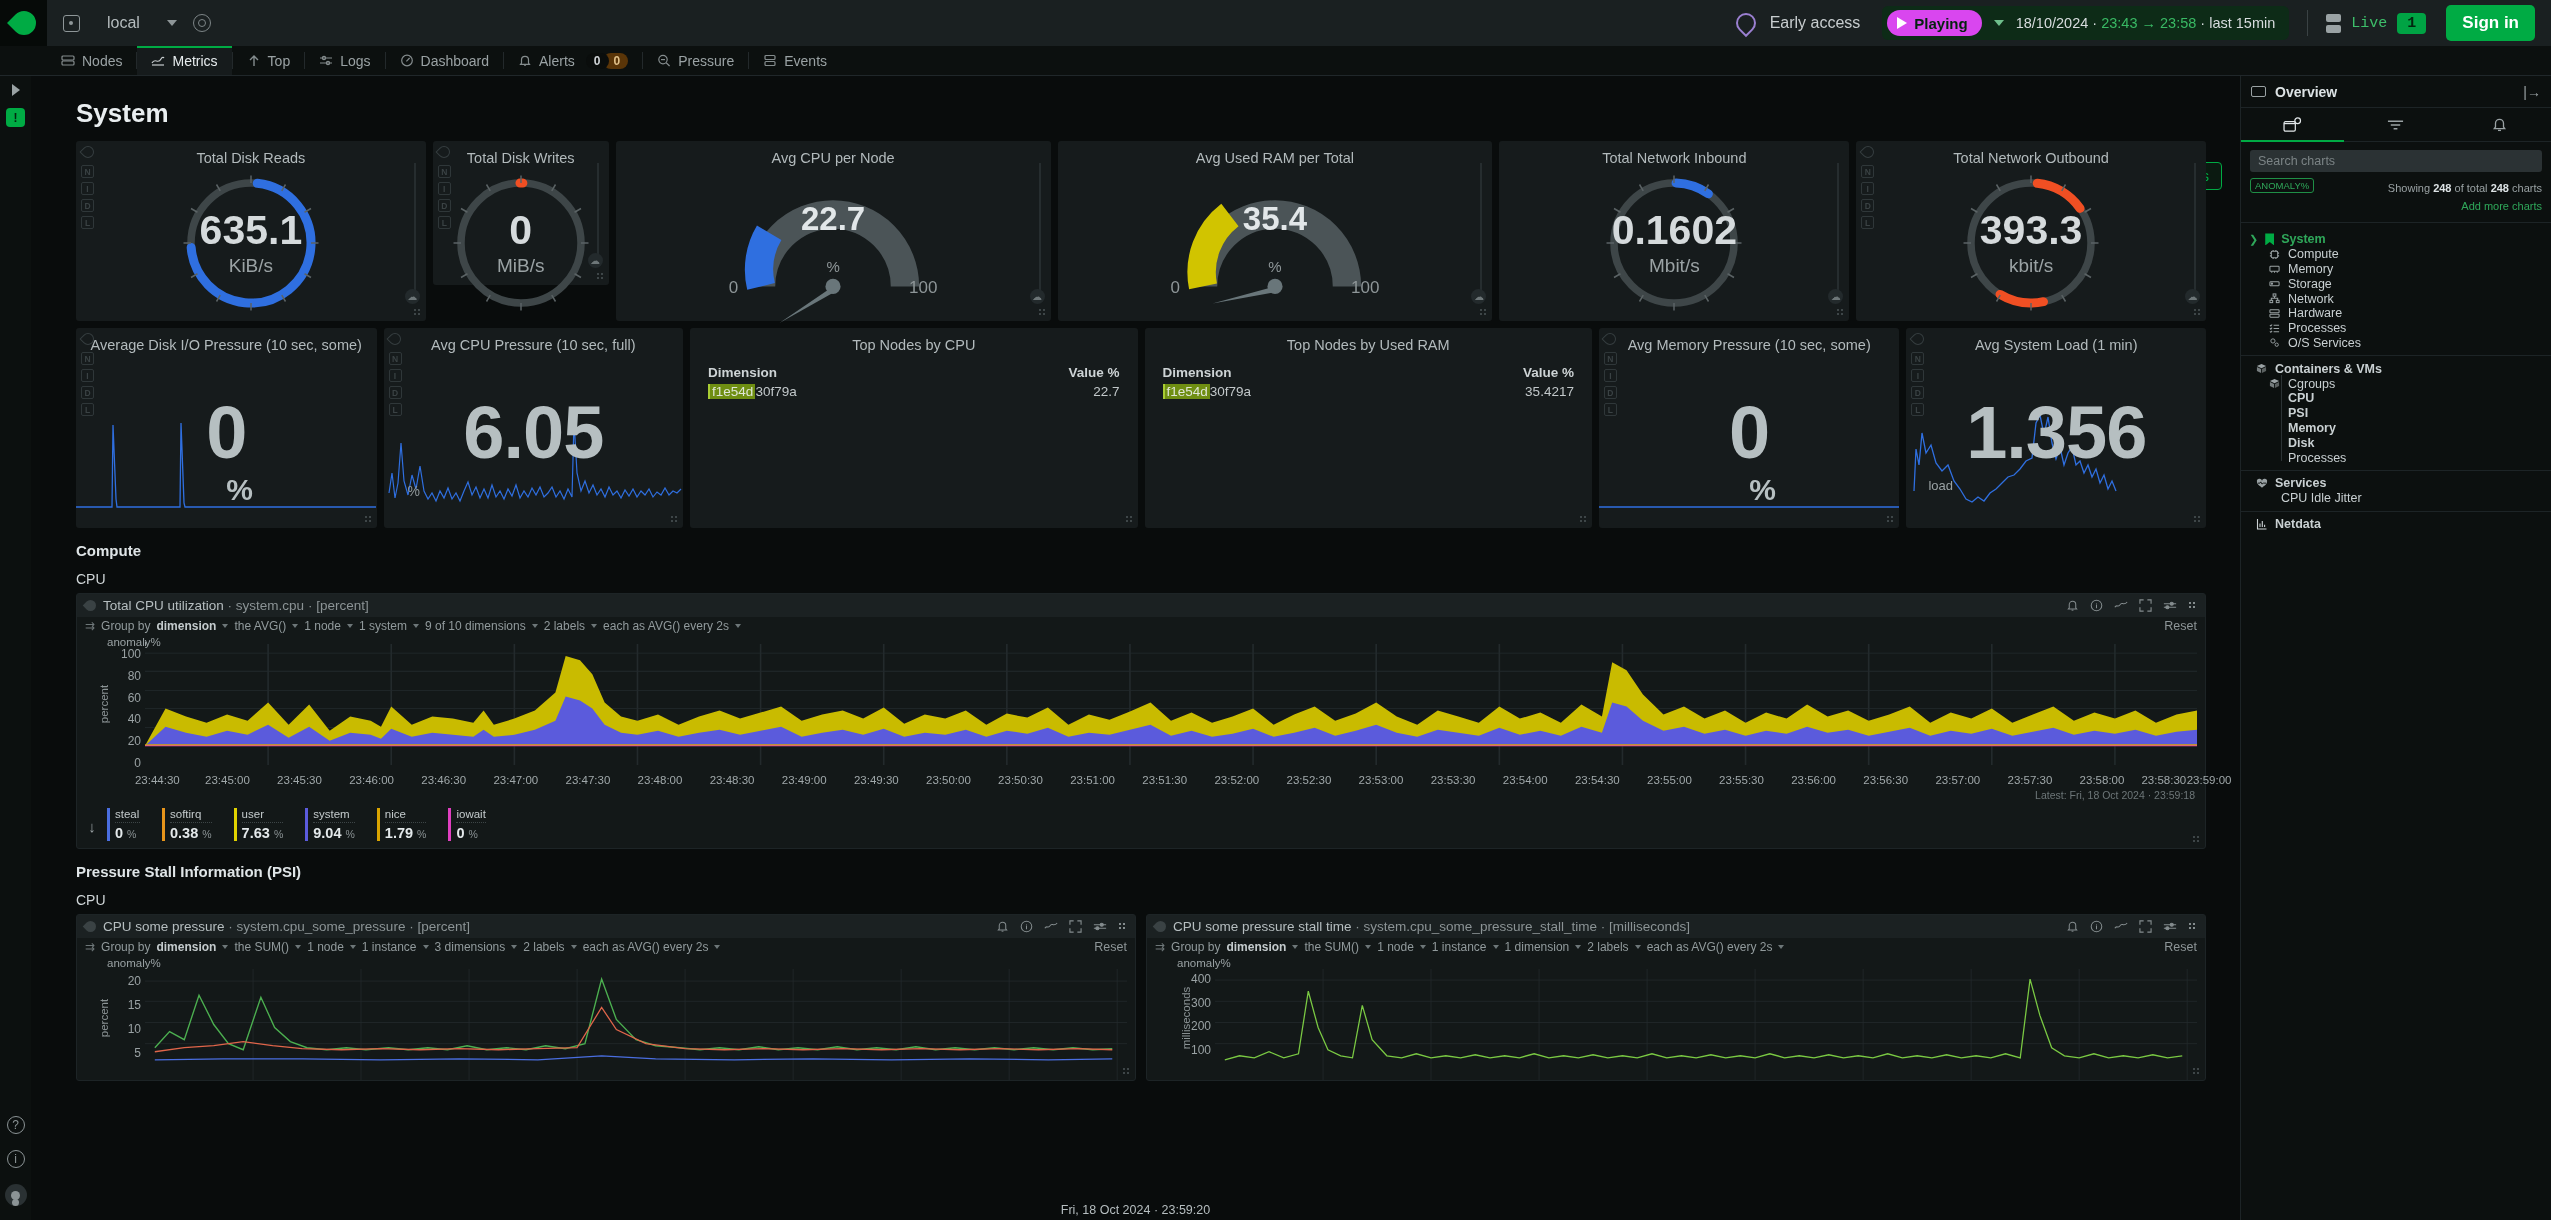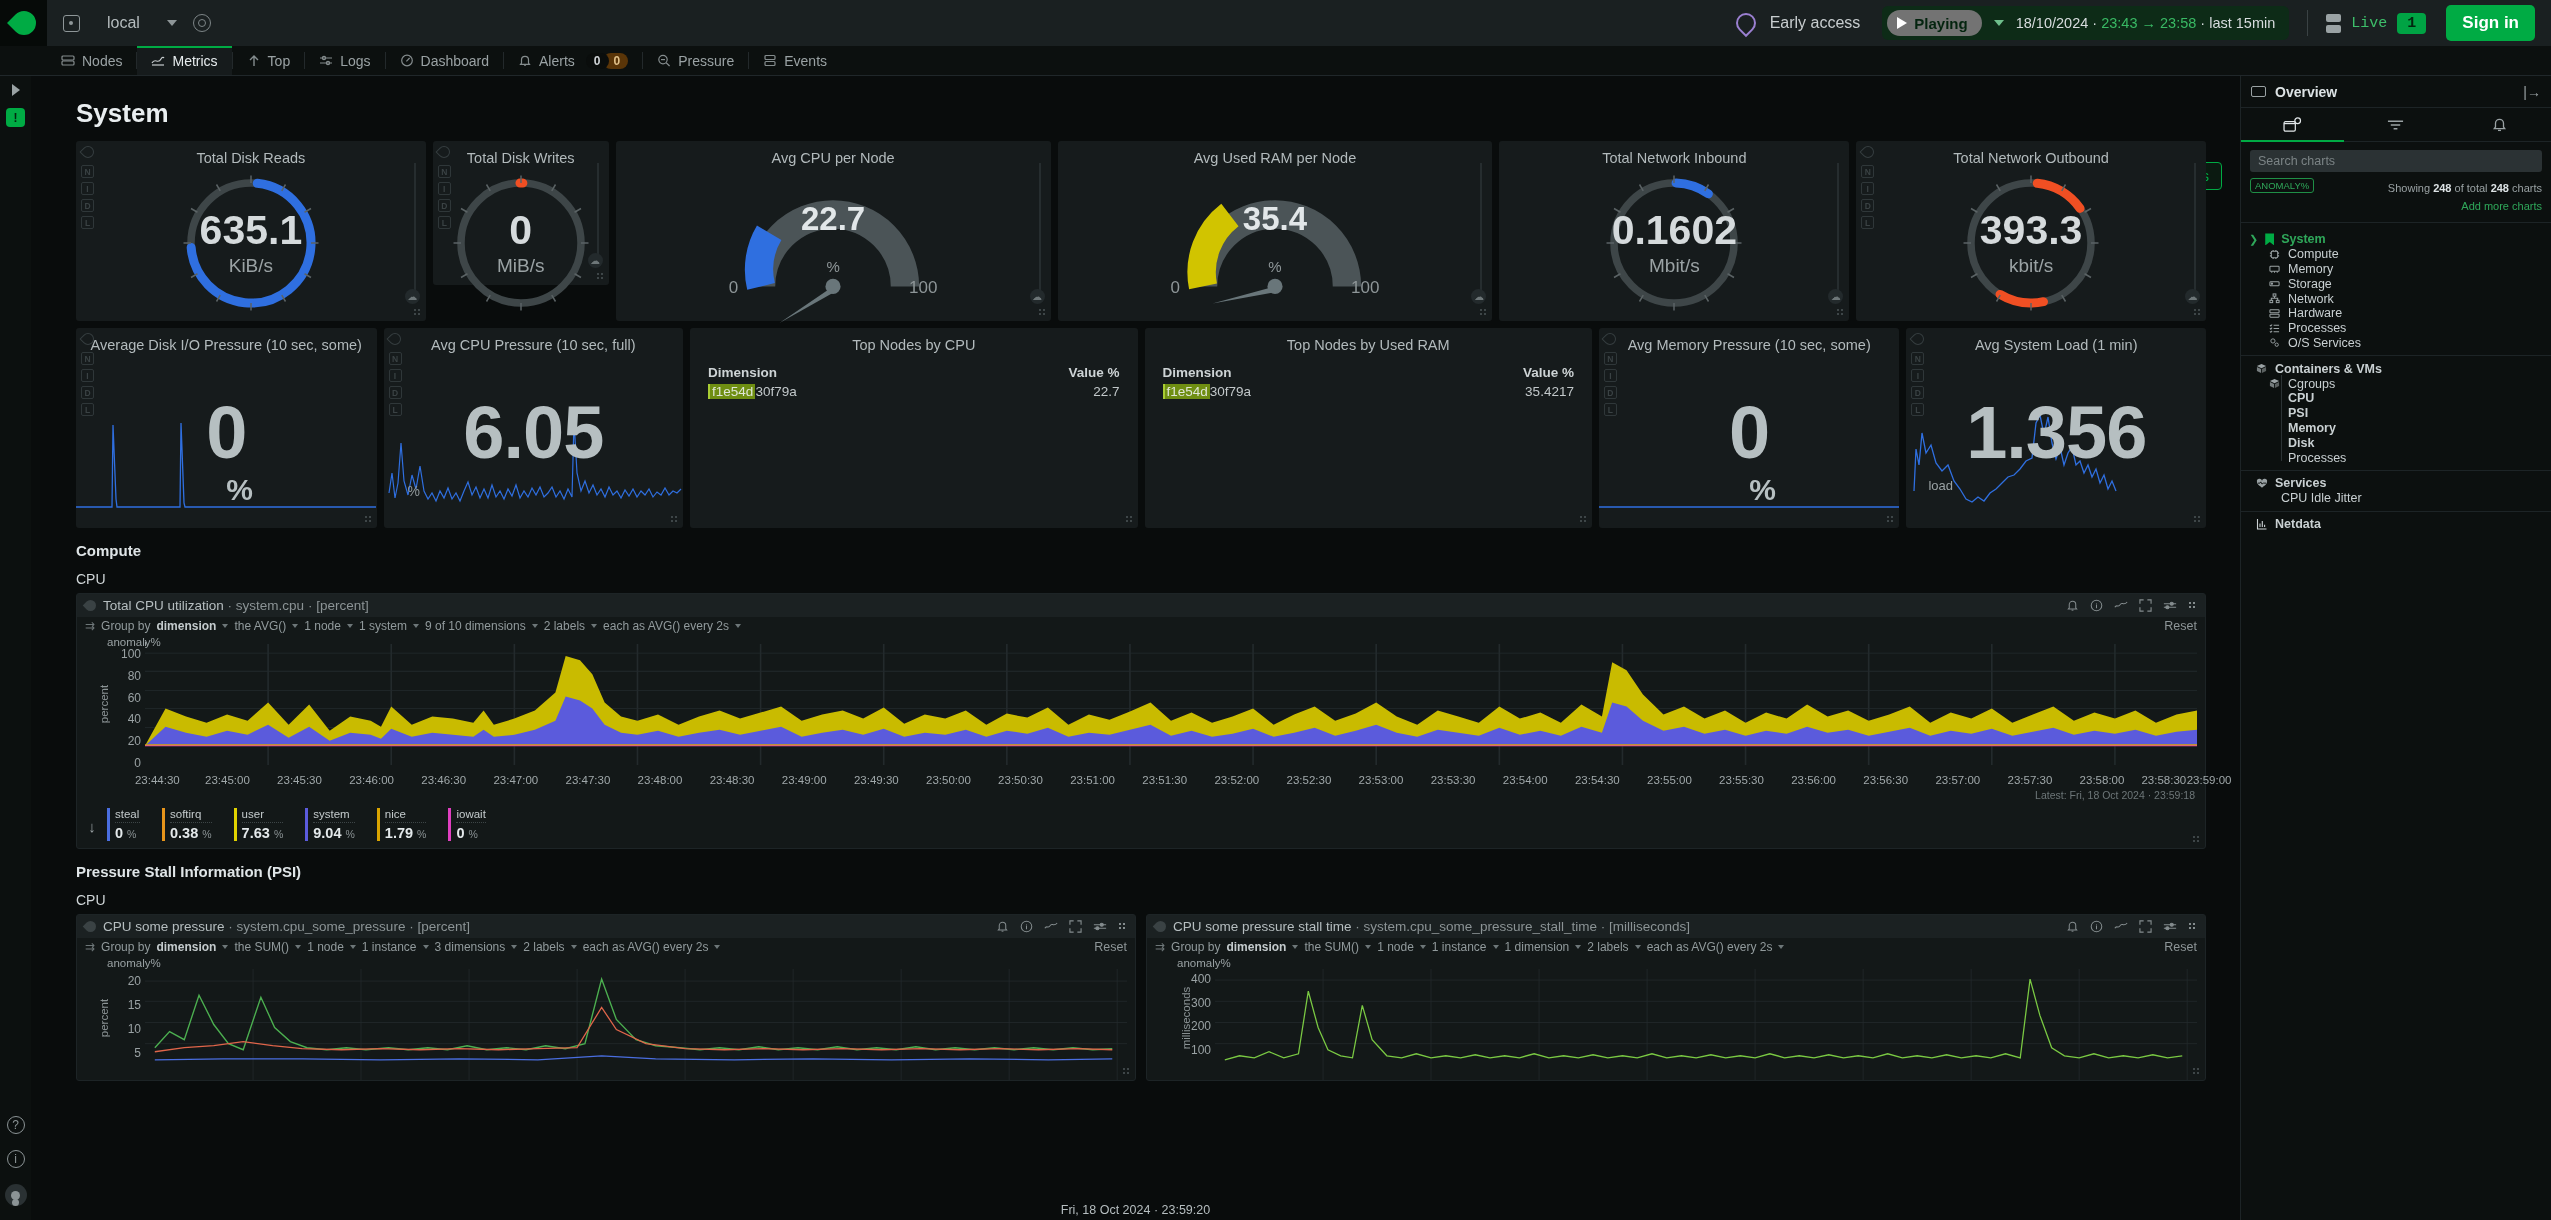--- a/index.html
+++ b/index.html
@@ -21,21 +21,21 @@
   .node-pick .nodeicon { width:17px;height:17px; border:1.6px solid #8e9698; border-radius:3px; position:relative;}
   .node-pick .nodeicon:after{content:"";position:absolute;width:4px;height:4px;background:#8e9698;border-radius:50%;top:5px;left:5px;}
   .node-name { font-size:16px; color:#b5bcbe; }
   .chev { width:0;height:0;border-left:5px solid transparent;border-right:5px solid transparent;border-top:6px solid #8e9698; }
   .gear { width:18px;height:18px;border:1.7px solid #7d8587;border-radius:50%; position:relative; }
   .gear:after{content:"";position:absolute;inset:4px;border:1.7px solid #7d8587;border-radius:50%;}
   .topbar-right { margin-left:auto; display:flex; align-items:center; gap:0; padding-right:16px; height:46px;}
   .ea-icon { width:20px;height:20px; border:2px solid #9a7fd0; border-radius:50% 50% 50% 0; transform:rotate(-45deg); margin-right:14px;}
   .early-access { font-size:16px; color:#c8cdcf; margin-right:22px;}
   .timeblock { display:flex; align-items:center; background:#0d2b17; border-radius:6px; height:34px; padding:0 14px 0 5px; gap:12px;}
-  .playbtn { display:flex;align-items:center;gap:7px;background:#737373;color:#04240f;border-radius:17px;height:26px;padding:0 14px 0 10px;font-size:15px;font-weight:bold;}
+  .playbtn { display:flex;align-items:center;gap:7px;background:#d946ef;color:#04240f;border-radius:17px;height:26px;padding:0 14px 0 10px;font-size:15px;font-weight:bold;}
   .playtri { width:0;height:0;border-left:10px solid #ffffff;border-top:6px solid transparent;border-bottom:6px solid transparent;}
   .tchev { width:0;height:0;border-left:5px solid transparent;border-right:5px solid transparent;border-top:6px solid #6fbf8c; }
   .timetext { font-size:14.5px; color:#d7dcde; white-space:nowrap; }
   .timetext .g { color:#39b964; }
   .sep-v { width:1px; height:26px; background:#3a4244; margin:0 18px; }
   .live-wrap { display:flex;align-items:center;gap:10px;font-family:Liberation Mono, monospace; }
   .srv-icon{width:15px;height:19px;display:flex;flex-direction:column;justify-content:space-between;}
   .srv-icon i{display:block;height:8px;background:#9aa2a4;border-radius:2px;}
   .live-label{font-size:15px;color:#3dbf6a;}
   .live-count{background:#00a344;color:#03260f;font-weight:bold;font-size:15px;border-radius:4px;padding:2px 10px;}
@@ -389,21 +389,21 @@
               <span>0</span>
               <span>100</span>
             </div>
           </div>
           <div class="vscroll"></div>
           <div class="anom-badge">☁</div>
           <div class="resizer"></div>
         </div>
 
         <div class="card" style="width:470px;height:180px">
-          <div class="cname">Avg Used RAM per Node</div>
+          <div class="cname">Avg Used RAM per Total</div>
           <div class="arcwrap">
             <svg width="190" height="125" viewBox="0 0 100 66">
               <path d="M12 62 A38 38 0 1 1 88 62" fill="none" stroke="#4b5457" stroke-width="15"></path>
               <path d="M12 62 A38 38 0 0 1 26.2 24.3" fill="none" stroke="#d1c400" stroke-width="15"></path>
               <g transform="rotate(-22 50 62)">
                 <path d="M50 62 L16 58 L50 65 Z" fill="#69767a"></path>
               </g>
               <circle cx="50" cy="62" r="4" fill="#69767a"></circle>
             </svg>
             <div class="arcval">

